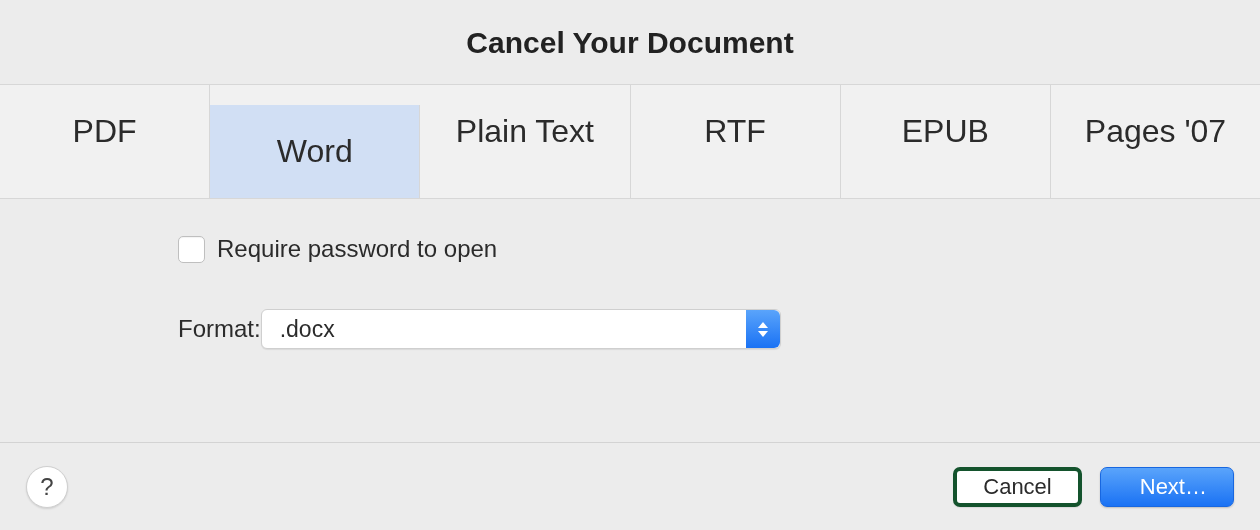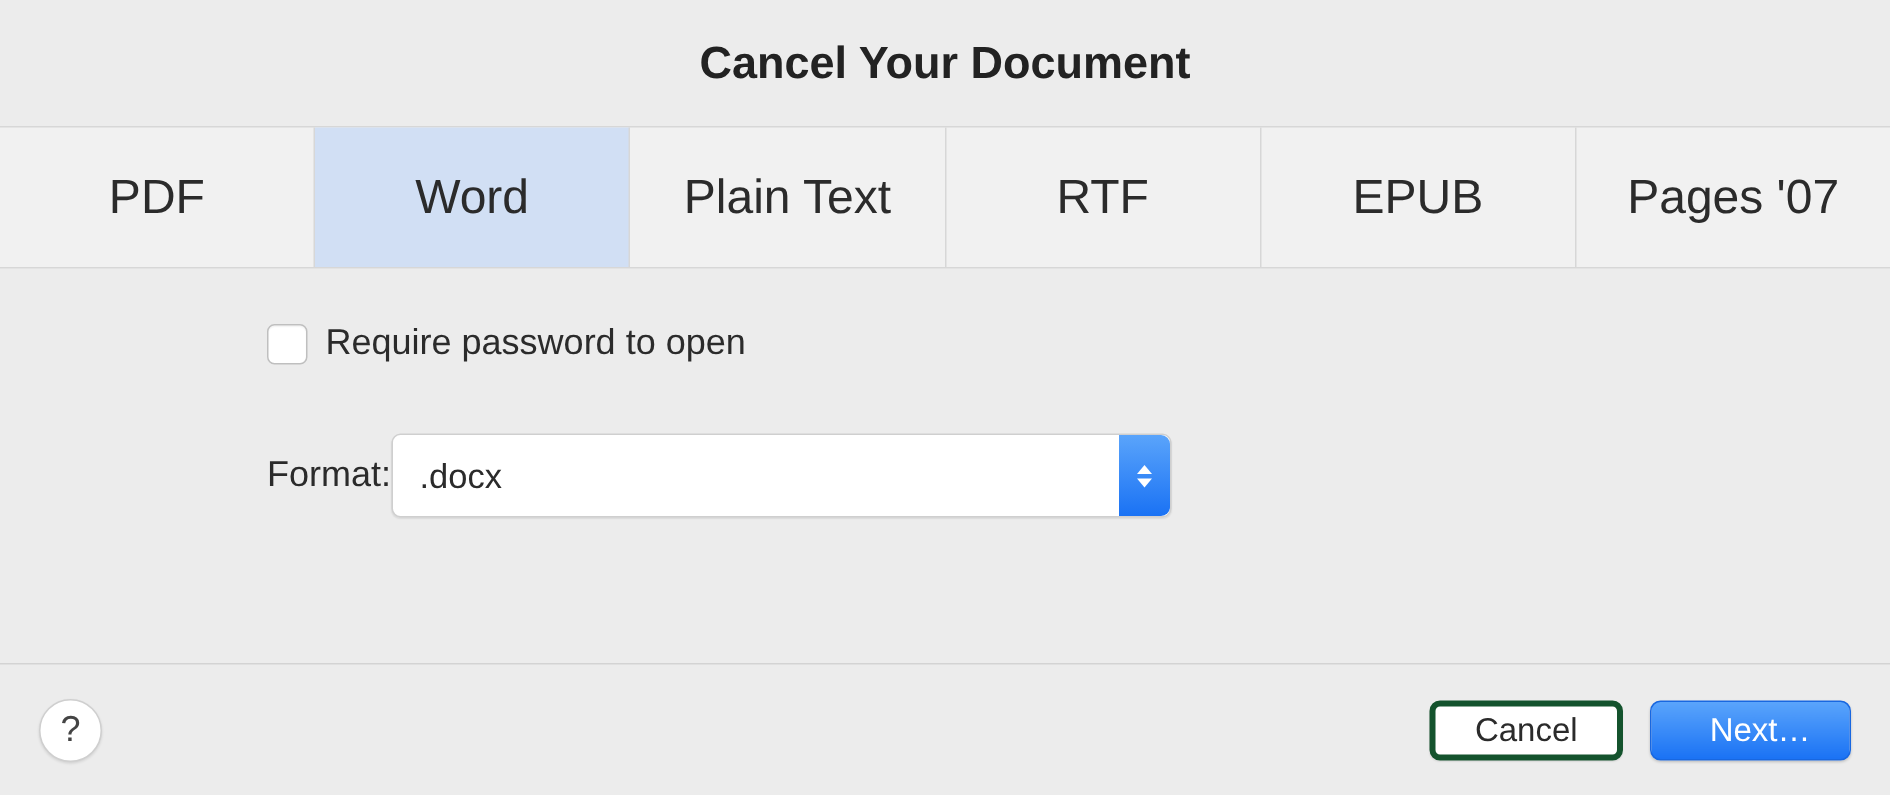--- a/index.html
+++ b/index.html
@@ -37,20 +37,21 @@
       font-size: 32px;
       color: #2b2b2b;
       border-right: 1px solid #d7d7d7;
       cursor: default;
     }
     .tab:last-child {
       border-right: none;
     }
     .tab.selected {
       background: #d1dff4;
+      margin-top: 20px;
     }
     .content {
       padding: 36px 0 0 178px;
     }
     .checkbox-row {
       display: flex;
       align-items: flex-end;
       gap: 12px;
       margin-bottom: 46px;
     }
@@ -91,21 +92,21 @@
       gap: 0;
     }
     .format-label {
       font-size: 24px;
       color: #2b2b2b;
     }
     .dropdown {
       display: flex;
       align-items: center;
       width: 520px;
-      height: 56px;
+      height: 40px;
       background: #fff;
       border: 1px solid #cfcfcf;
       border-radius: 6px;
       box-shadow: 0 1px 1px rgba(0,0,0,0.08);
       position: relative;
       font-size: 23px;
       color: #2b2b2b;
       padding-left: 18px;
       cursor: default;
     }

